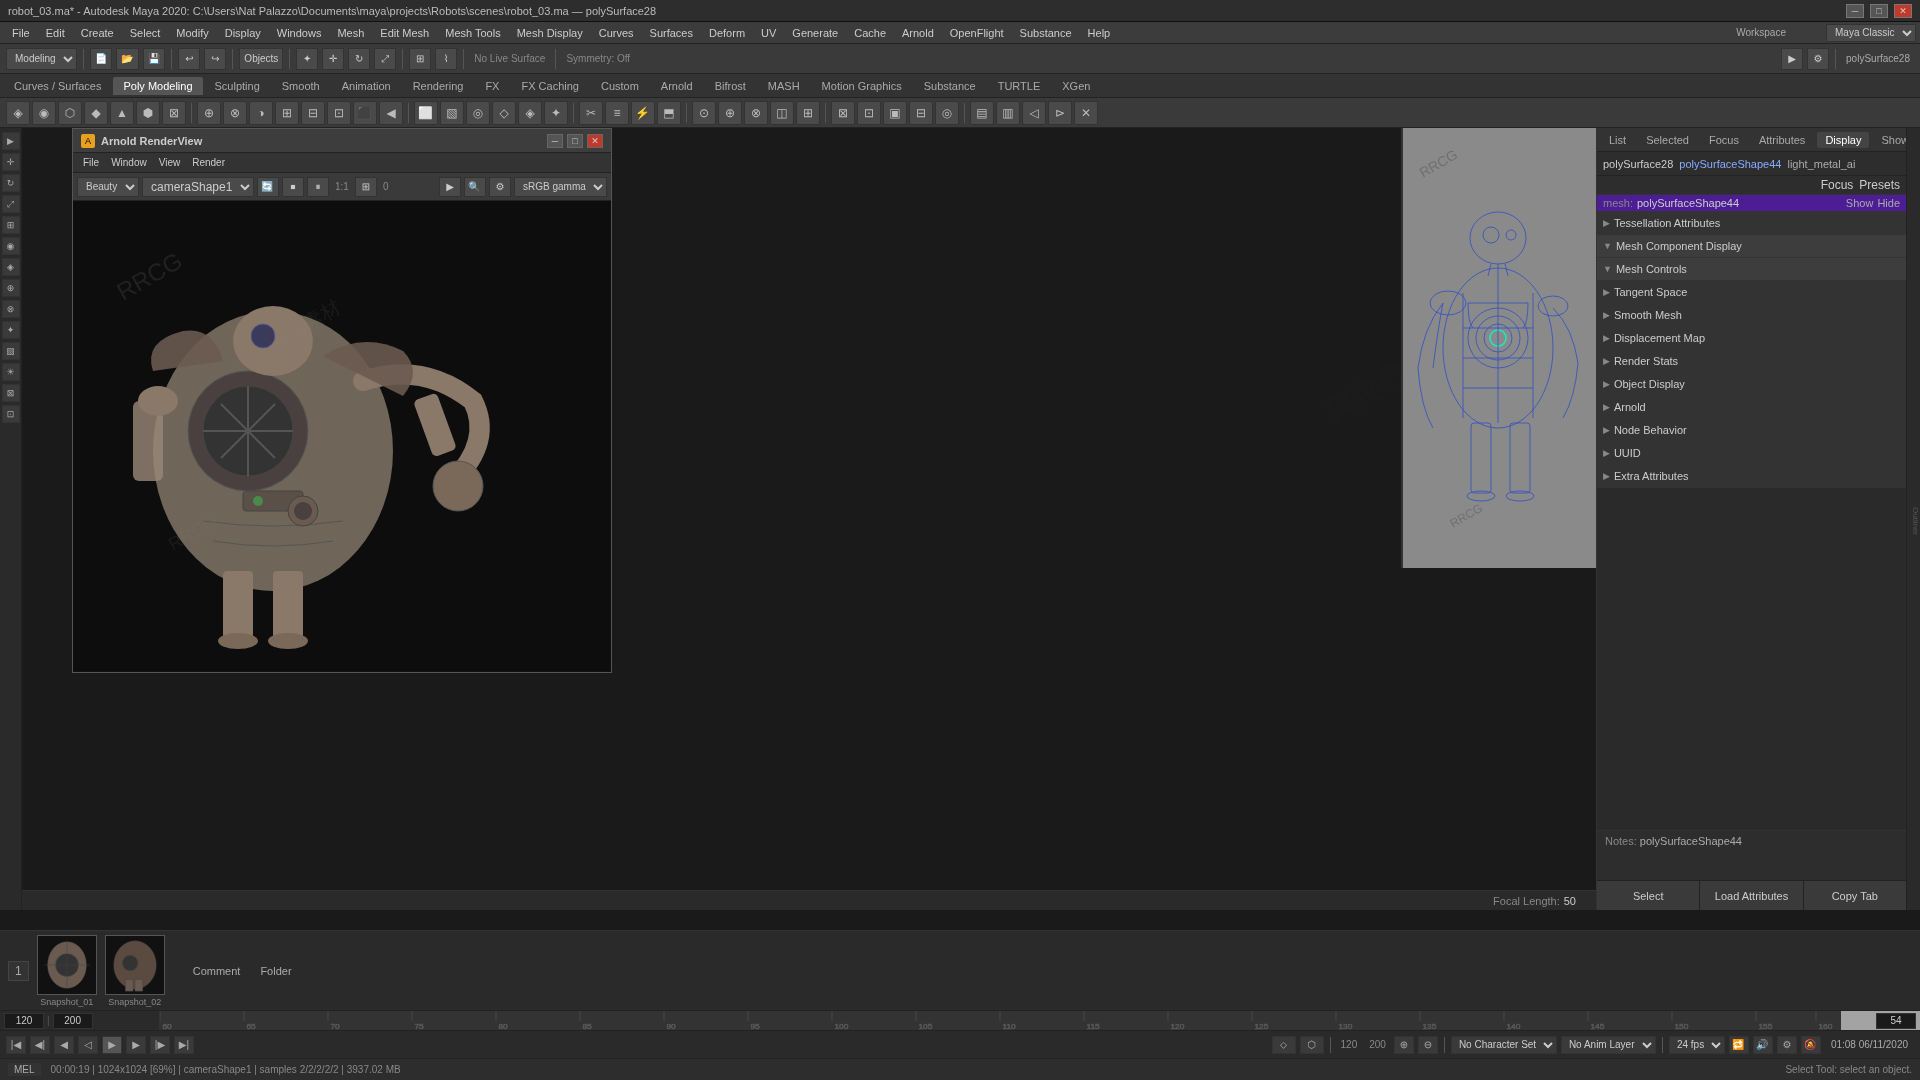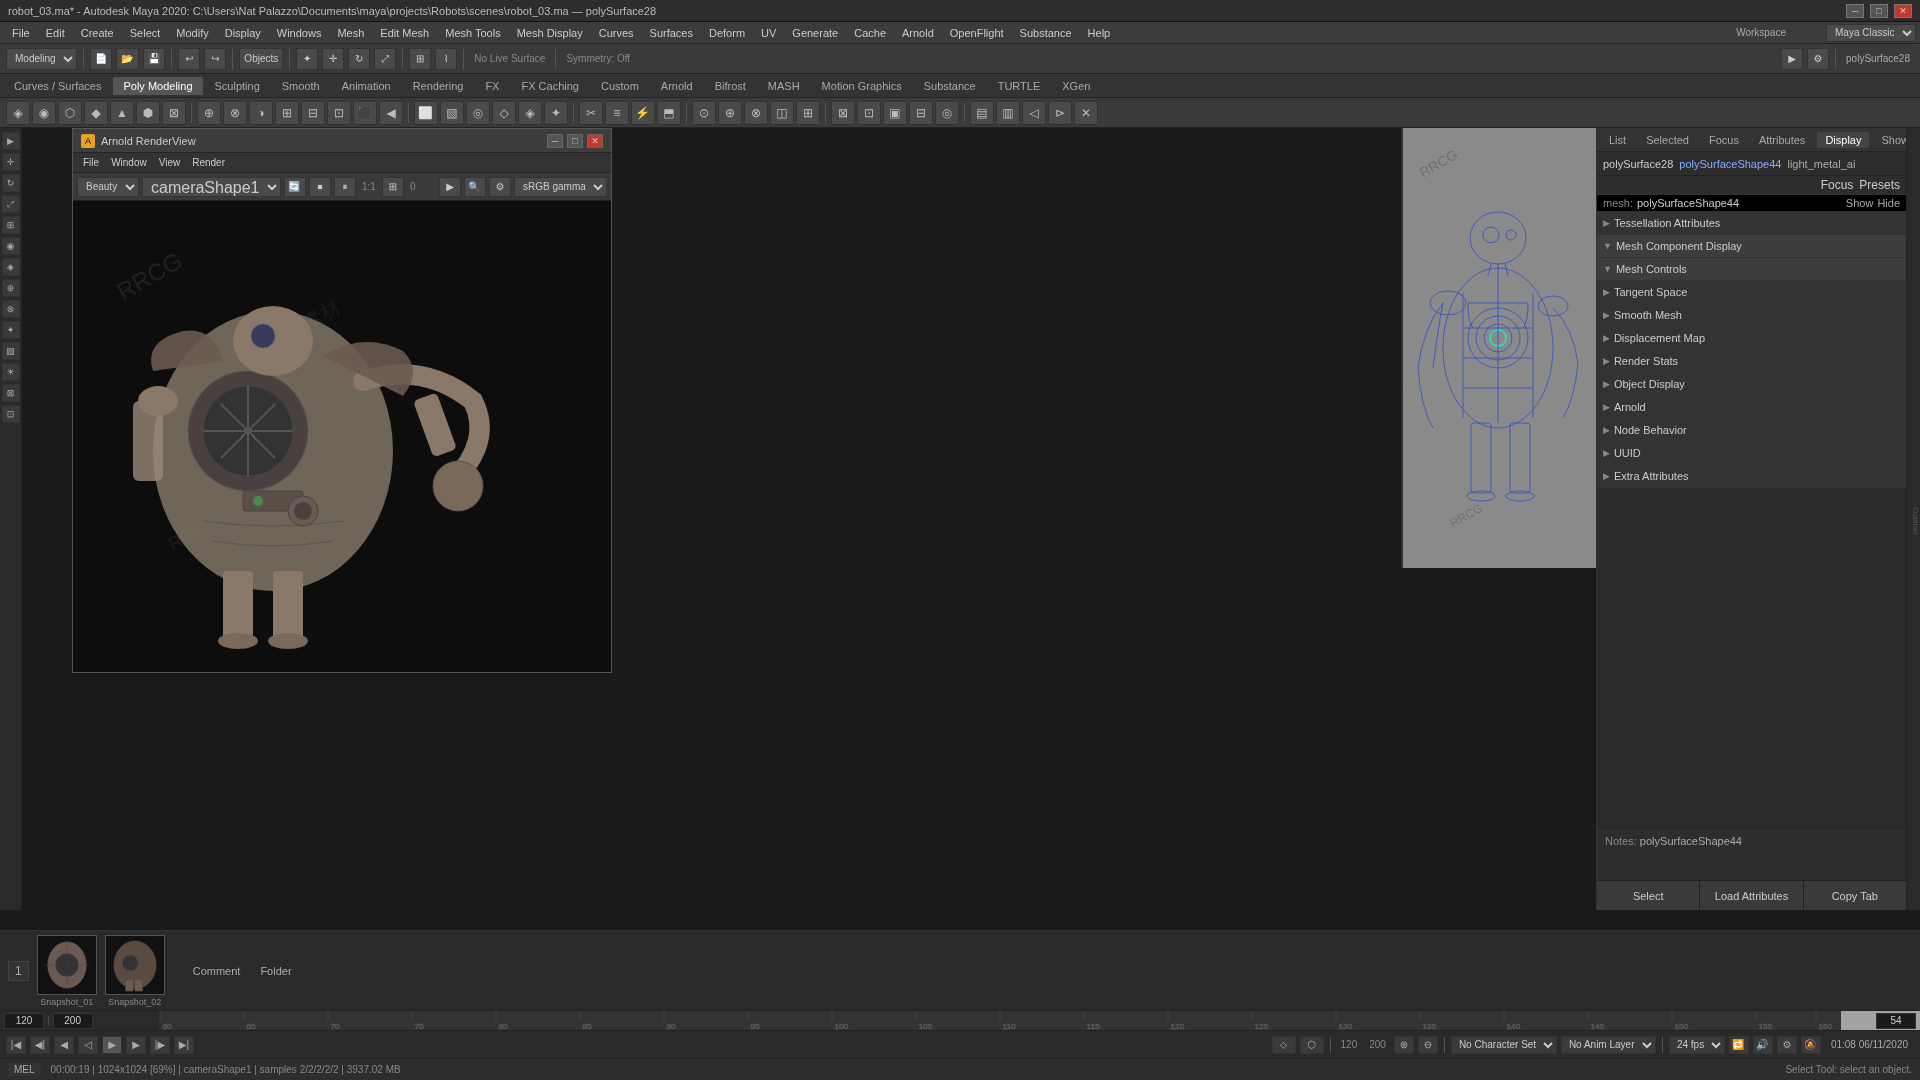--- a/index.html
+++ b/index.html
@@ -208,20 +208,21 @@
       font-size: 9px;
       display: flex;
       align-items: center;
       justify-content: center;
       color: #000;
     }
     #arnold-title-text {
       font-size: 11px;
       color: #ccc;
       flex: 1;
+      font-weight: bold;
     }
     #arnold-controls {
       display: flex;
       gap: 4px;
     }
     .arnold-btn {
       width: 16px;
       height: 14px;
       background: #555;
       border: 1px solid #666;
@@ -677,21 +678,21 @@
       <div id="arnold-menu">
         <span class="menu-item" style="font-size:10px;padding:0 6px;">File</span>
         <span class="menu-item" style="font-size:10px;padding:0 6px;">Window</span>
         <span class="menu-item" style="font-size:10px;padding:0 6px;">View</span>
         <span class="menu-item" style="font-size:10px;padding:0 6px;">Render</span>
       </div>
       <div id="arnold-toolbar">
         <select class="tb-dropdown" style="height:20px;font-size:10px;">
           <option>Beauty</option>
         </select>
-        <select class="tb-dropdown" style="height:20px;font-size:16px;">
+        <select class="tb-dropdown" style="height:20px;font-size:12px;">
           <option>cameraShape1</option>
         </select>
         <div class="tb-btn" style="width:20px;height:20px;font-size:10px;">🔄</div>
         <div class="tb-btn" style="width:20px;height:20px;font-size:10px;">⏹</div>
         <div class="tb-btn" style="width:20px;height:20px;font-size:10px;">⏸</div>
         <span style="font-size:10px;color:#888;padding:0 3px;">1:1</span>
         <div class="tb-btn" style="width:20px;height:20px;font-size:10px;">⊞</div>
         <span style="font-size:10px;color:#888;padding:0 3px;">0</span>
         <div style="flex:1;"></div>
         <div class="tb-btn" style="width:20px;height:20px;font-size:10px;">▶</div>
@@ -804,20 +805,24 @@
 
           <path d="M65,175 Q65,195 70,200"></path>
           <path d="M125,175 Q125,195 120,200"></path>
         </g>
 
         <text x="20" y="50" fill="rgba(0,0,0,0.2)" font-size="14" transform="rotate(-30,20,50)">RRCG</text>
         <text x="50" y="400" fill="rgba(0,0,0,0.2)" font-size="12" transform="rotate(-30,50,400)">RRCG</text>
       </svg>
     </div>
 
+    <div id="focal-length-bar" style="position:absolute;bottom:0;left:0;right:0;height:20px;background:#2a2a2a;display:flex;align-items:center;justify-content:flex-end;padding-right:20px;font-size:11px;color:#888;gap:4px;border-top:1px solid #333;">
+      <span>Focal Length:</span>
+      <span style="color:#ccc;">50</span>
+    </div>
   </div>
 
   <div id="right-panel">
 
     <div id="right-panel-tabs">
       <span class="rp-tab">List</span>
       <span class="rp-tab">Selected</span>
       <span class="rp-tab">Focus</span>
       <span class="rp-tab">Attributes</span>
       <span class="rp-tab active">Display</span>
@@ -828,21 +833,21 @@
     <div id="right-panel-header">
       <span style="color:#ccc;cursor:pointer;">polySurface28</span>
       <span style="color:#88aaff;cursor:pointer;">polySurfaceShape44</span>
       <span style="color:#aaa;cursor:pointer;">light_metal_ai</span>
     </div>
     <div style="display:flex;align-items:center;justify-content:flex-end;padding:2px 6px;background:#2d2d2d;border-bottom:1px solid #333;gap:6px;">
       <span class="rph-btn">Focus</span>
       <span class="rph-btn">Presets</span>
     </div>
 
-    <div style="display:flex;align-items:center;padding:2px 6px;background:#000000;border-bottom:1px solid #333;gap:4px;">
+    <div style="display:flex;align-items:center;padding:2px 6px;background:#4c1d95;border-bottom:1px solid #333;gap:4px;">
       <span style="color:#888;font-size:11px;">mesh:</span>
       <span style="color:#ccc;font-size:11px;">polySurfaceShape44</span>
       <div style="flex:1;"></div>
       <span class="rph-btn" style="color:#aaa;font-size:11px;cursor:pointer;">Show</span>
       <span class="rph-btn" style="color:#aaa;font-size:11px;cursor:pointer;">Hide</span>
     </div>
 
     <div id="attr-list">
       <div class="attr-section">
         <div class="attr-section-header">

